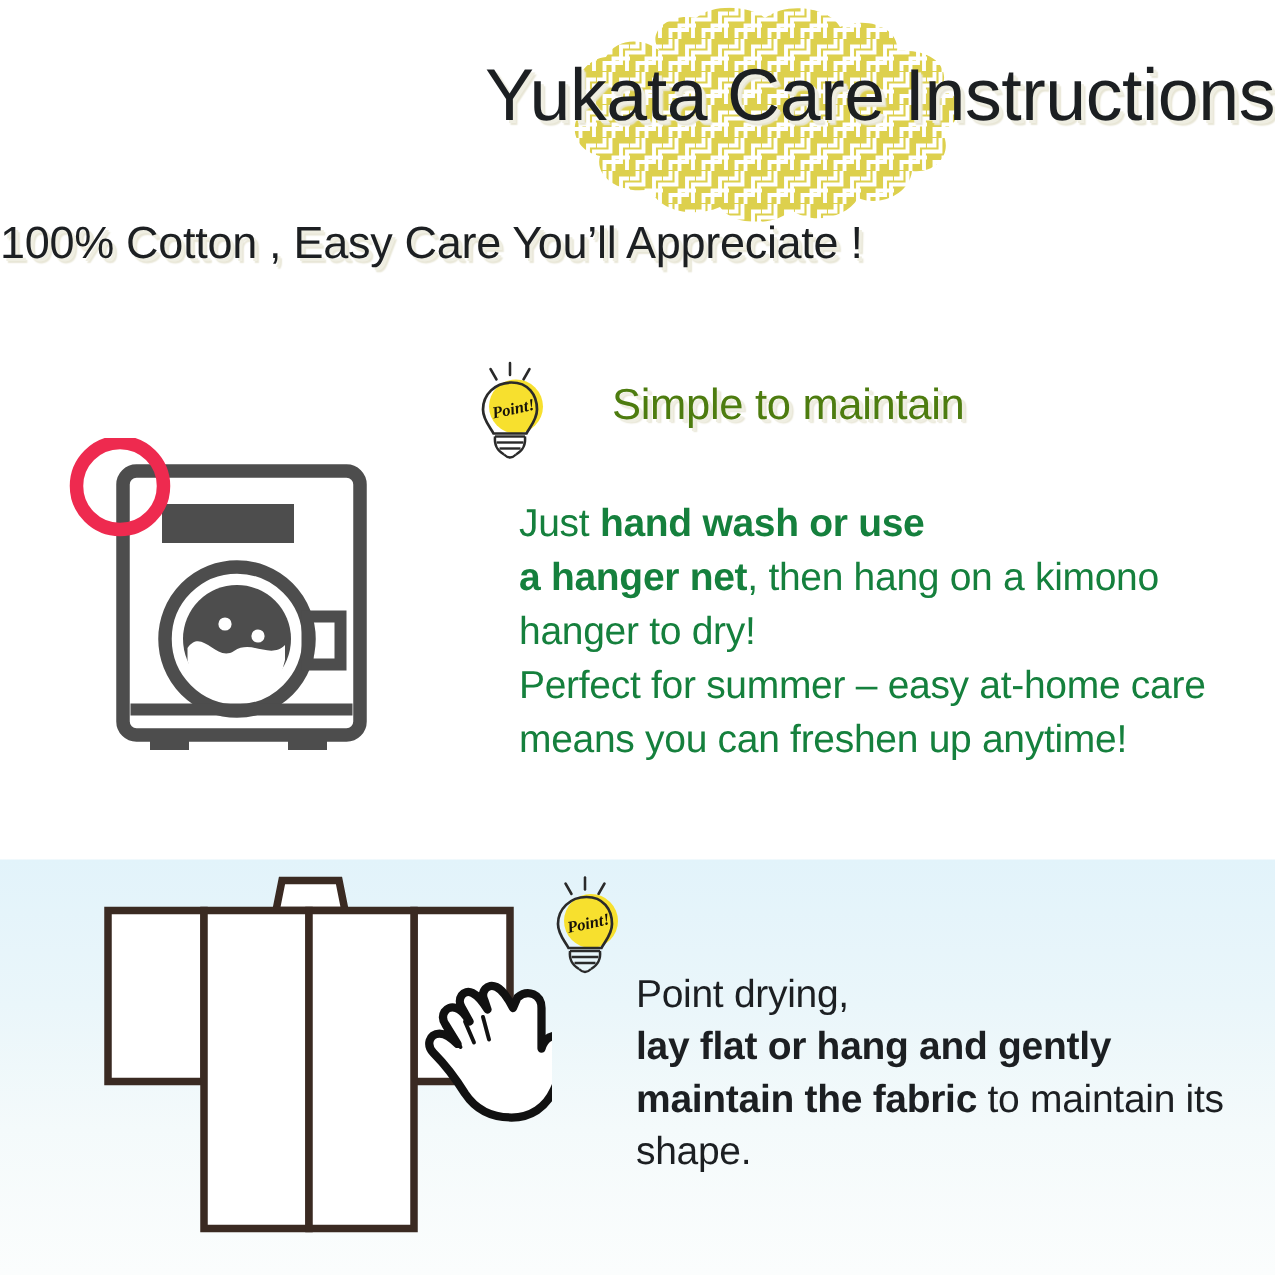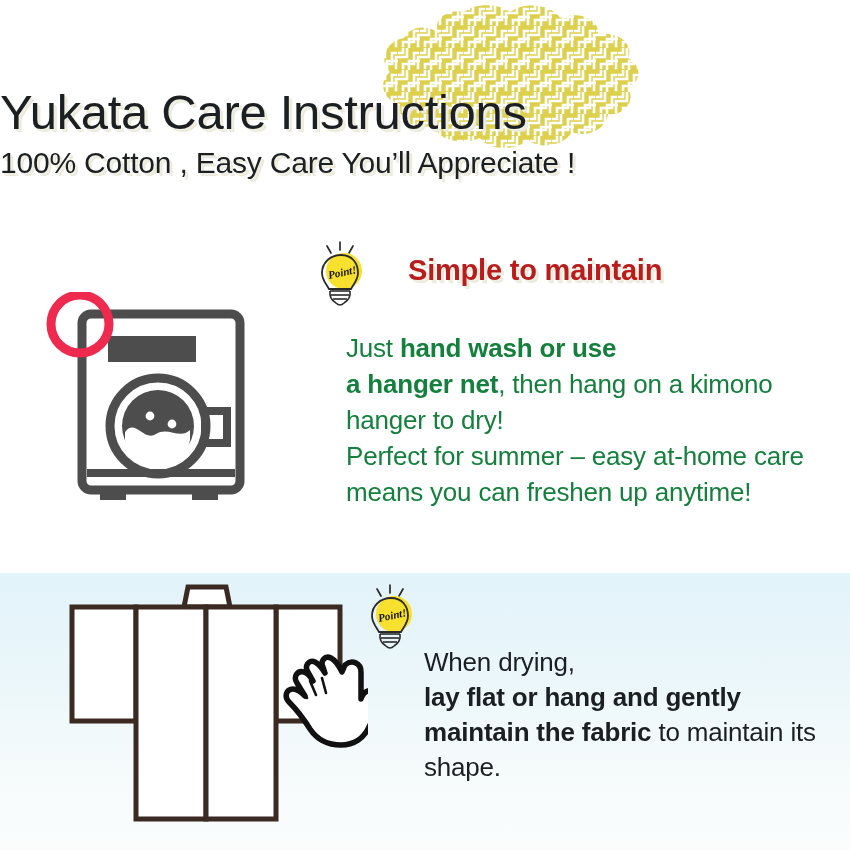--- a/index.html
+++ b/index.html
@@ -29,28 +29,27 @@
   }
   #pattern-blob {
     position: absolute;
     left: 376px; top: 4px;
     width: 268px; height: 146px;
   }
   #title {
     position: absolute;
     left: 0; top: 40px;
     width: 850px;
-    text-align: left;
+    text-align: right;
     font-size: 49px;
     font-weight: 400;
     letter-spacing: -0.3px;
     color: #1c1f22;
     line-height: 1;
     white-space: nowrap;
-    margin-top: 48px;
   }
   #subtitle {
     position: absolute;
     left: 0; top: 148px;
     width: 850px;
     text-align: left;
     font-size: 30px;
     font-weight: 400;
     letter-spacing: -0.2px;
     color: #1c1f22;
@@ -72,22 +71,22 @@
   }
   #bulb-1 {
     position: absolute;
     left: 310px; top: 28px;
     width: 62px; height: 72px;
   }
   #heading-1 {
     position: absolute;
     left: 408px; top: 42px;
     font-size: 29px;
-    font-weight: 700;
-    color: #b91c1c;
+    font-weight: 400;
+    color: #4d7c0f;
     letter-spacing: -0.2px;
     white-space: nowrap;
   }
   #body-1 {
     position: absolute;
     left: 346px; top: 118px;
     width: 498px;
     font-size: 26px;
     line-height: 36px;
     color: #15803d;
@@ -260,16 +259,16 @@
         <path d="M20 51 L40 51"></path>
         <path d="M21 55 L39 55"></path>
         <path d="M23 59 L37 59"></path>
         <path d="M26 63 Q30 67 34 63"></path>
         <path d="M20 51 Q19 59 26 63"></path>
         <path d="M40 51 Q41 59 34 63"></path>
       </g>
       <text x="33" y="36" font-family="'Liberation Serif', serif" font-size="11" font-style="italic" font-weight="700" fill="#17120a" text-anchor="middle" transform="rotate(-12 33 36)">Point!</text>
     </svg>
 
-    <div id="body-2"><span>When drying,</span><br><span class="b">lay flat or hang and gently</span><br><span class="b">maintain the fabric</span><span> to maintain its shape.</span></div>
+    <div id="body-2"><span>Point drying,</span><br><span class="b">lay flat or hang and gently</span><br><span class="b">maintain the fabric</span><span> to maintain its shape.</span></div>
   </div>
 
 </div>
 
 </body></html>

